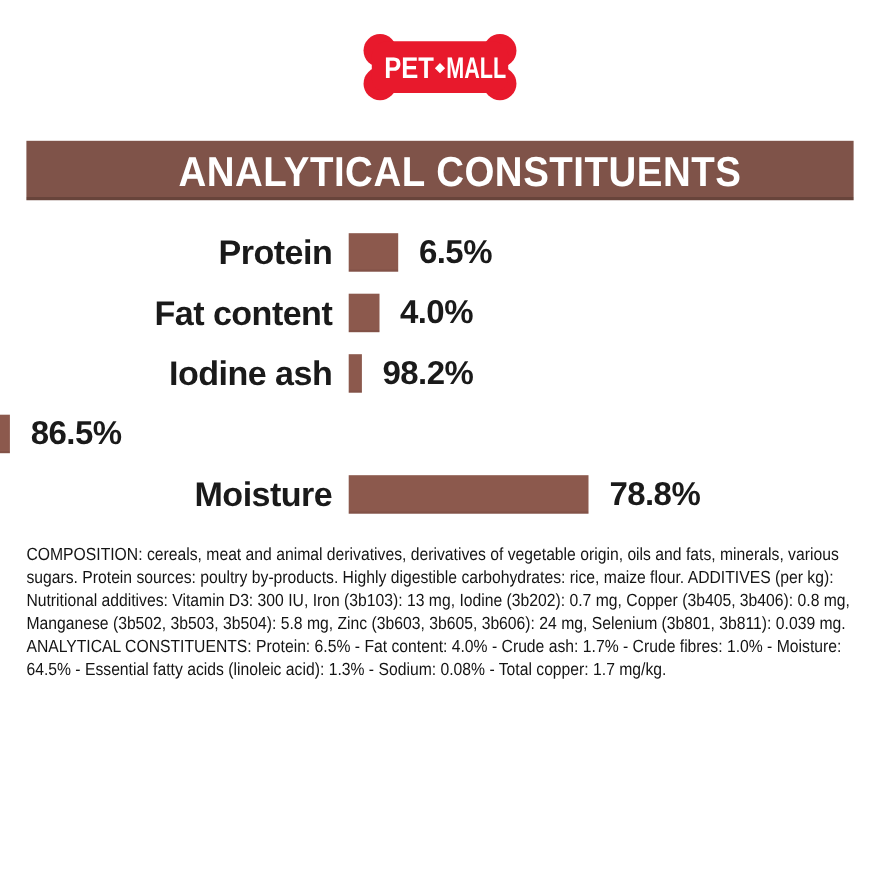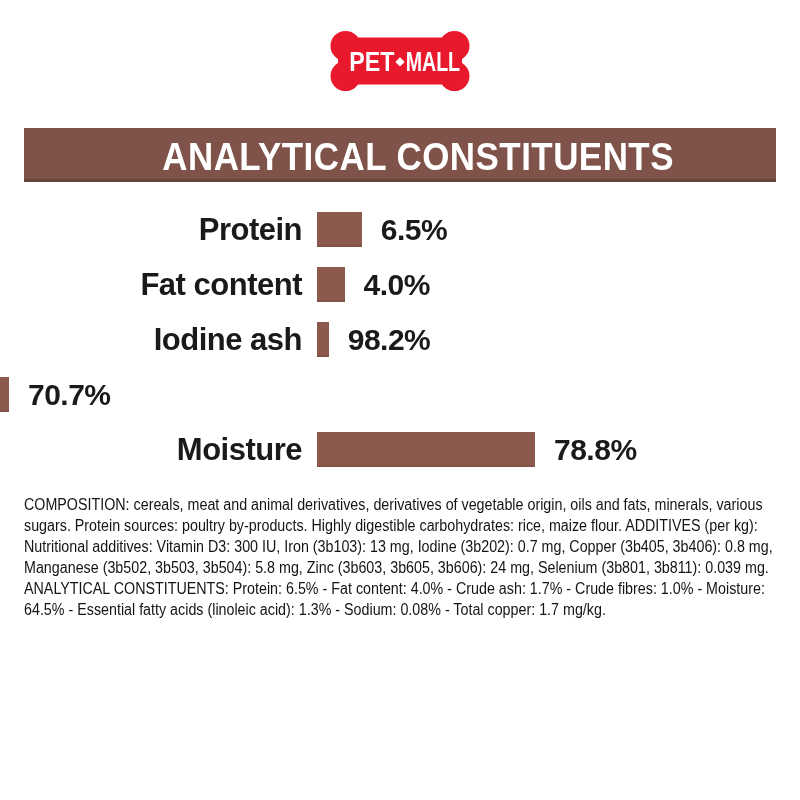--- a/index.html
+++ b/index.html
@@ -120,21 +120,21 @@
         <div class="cbar" style="width: 27.6px;"></div>
         <div class="cval">4.0%</div>
       </div>
       <div class="crow">
         <div class="clabel">Iodine ash</div>
         <div class="cbar" style="width: 11.73px;"></div>
         <div class="cval">98.2%</div>
       </div>
       <div class="crow">
         <div class="cbar" style="width: 8.97px;"></div>
-        <div class="cval">70.7%</div>
+        <div class="cval">86.5%</div>
       </div>
       <div class="crow">
         <div class="clabel">Moisture</div>
         <div class="cbar" style="width: 218px;"></div>
         <div class="cval">78.8%</div>
       </div>
     </div>
 
 
   <p class="composition">COMPOSITION: cereals, meat and animal derivatives, derivatives of vegetable origin, oils and fats, minerals, various sugars. Protein sources: poultry by-products. Highly digestible carbohydrates: rice, maize flour. ADDITIVES (per kg): Nutritional additives: Vitamin D3: 300 IU, Iron (3b103): 13 mg, Iodine (3b202): 0.7 mg, Copper (3b405, 3b406): 0.8 mg, Manganese (3b502, 3b503, 3b504): 5.8 mg, Zinc (3b603, 3b605, 3b606): 24 mg, Selenium (3b801, 3b811): 0.039 mg. ANALYTICAL CONSTITUENTS: Protein: 6.5% - Fat content: 4.0% - Crude ash: 1.7% - Crude fibres: 1.0% - Moisture: 64.5% - Essential fatty acids (linoleic acid): 1.3% - Sodium: 0.08% - Total copper: 1.7 mg/kg.</p>

